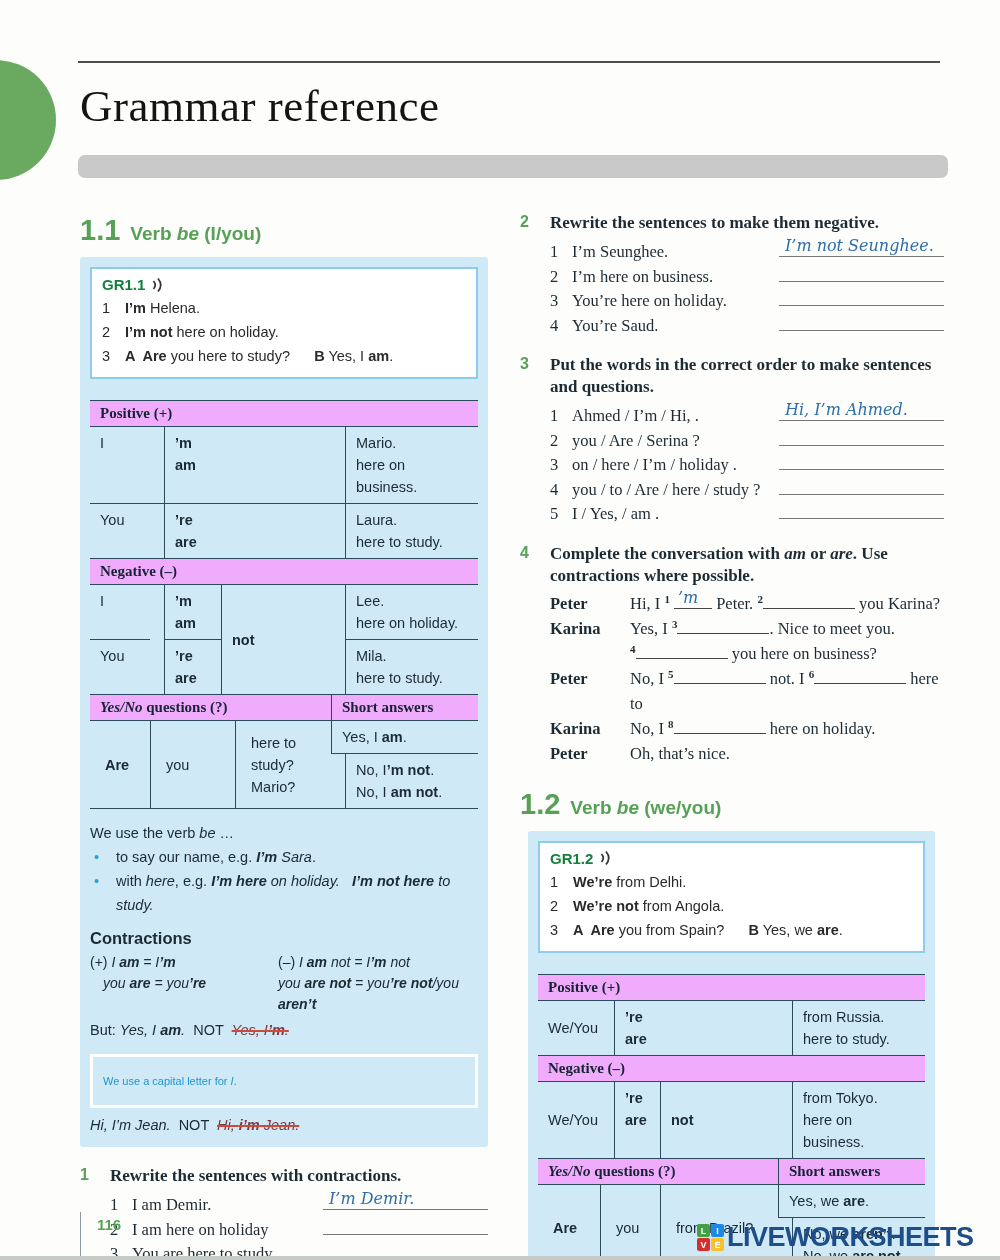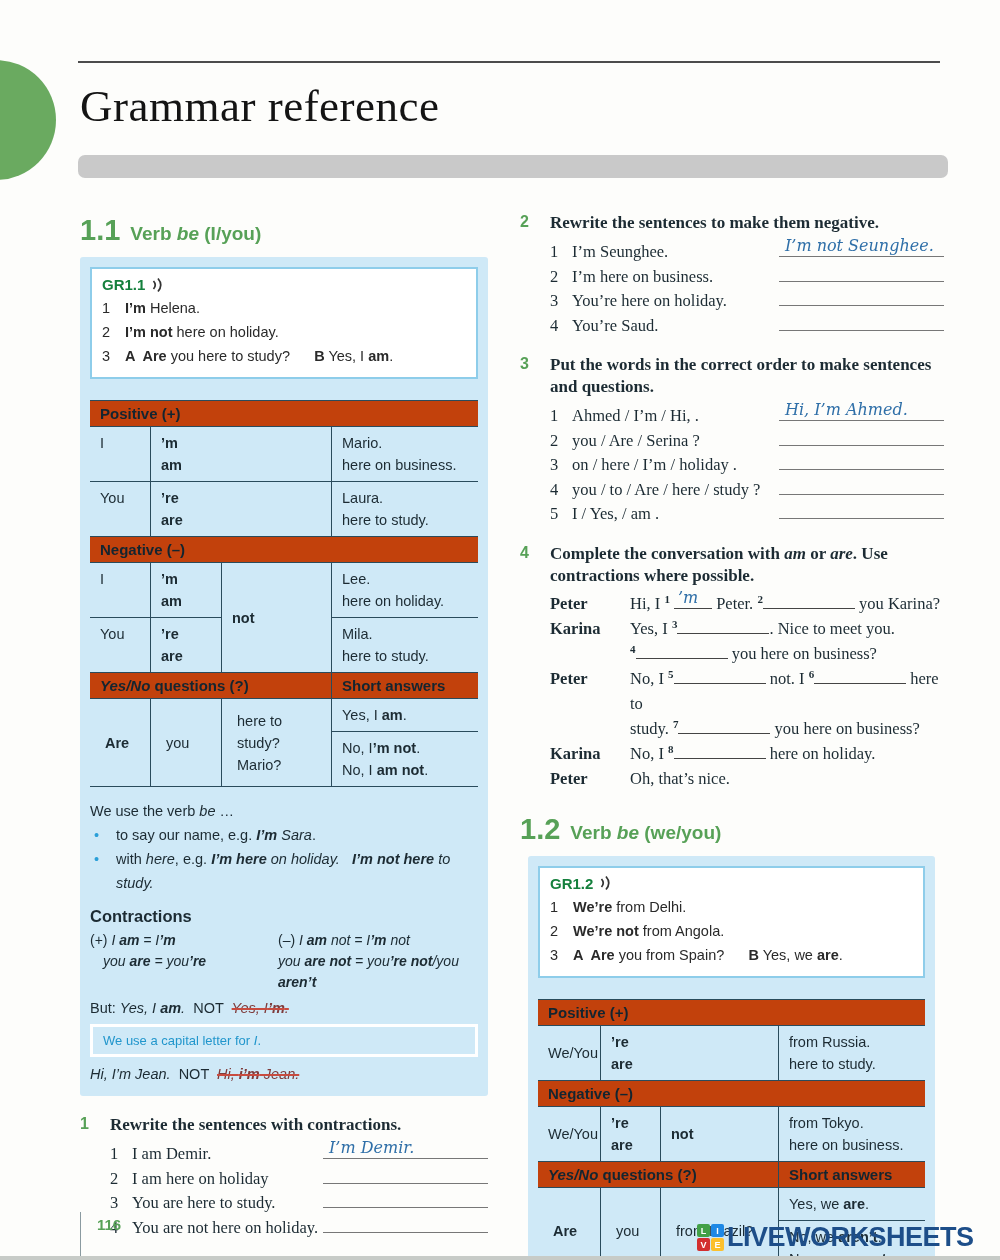--- a/index.html
+++ b/index.html
@@ -1,43 +1,43 @@
 <!DOCTYPE html>
 <html><head>
 <meta charset="utf-8">
 <style>
   html,body{margin:0;padding:0;}
   body{width:1000px;height:1260px;position:relative;background:#fdfdfb;
        font-family:"Liberation Sans",sans-serif;color:#1c2b33;overflow:hidden;}
   b{font-weight:bold}
   sup{font-size:11px;font-weight:bold;line-height:0;}
   .rt{white-space:pre-wrap;}
-  .pre{white-space:pre-line;}
+  .pre{white-space:pre-line;margin-left:14px;}
   
   #green-circle{position:absolute;left:-64px;top:60px;width:120px;height:120px;border-radius:50%;background:#6aaa60;}
   #top-rule{position:absolute;left:78px;top:61px;width:862px;height:2px;background:#4c4c4c;}
   #page-title{position:absolute;left:80px;top:80px;font-family:"Liberation Serif",serif;font-size:45px;color:#141414;letter-spacing:.5px;}
   #gray-bar{position:absolute;left:78px;top:155px;width:870px;height:23px;background:#c9c9c9;border-radius:7px;}
   
   #left-col{position:absolute;left:80px;top:214px;width:408px;}
   #right-col{position:absolute;left:520px;top:212px;width:424px;}
   
   .sec-head{display:flex;align-items:baseline;gap:10px;color:#57a157;margin-bottom:10px;}
   .sec-num{font-size:29px;font-weight:bold;}
   .sec-title{font-size:19px;font-weight:bold;}
   
   .panel{background:#cfe9f7;border-radius:3px;padding:10px 10px 14px 10px;}
   .grbox{background:#ffffff;border:2px solid #8ecdea;padding:7px 10px 9px 10px;}
   .gr-label{color:#15803d;font-weight:bold;font-size:15px;display:flex;align-items:center;gap:6px;margin-bottom:3px;}
   .gr-item{display:flex;font-size:14.5px;line-height:24px;color:#2a2a2a;}
   .gr-num{width:23px;flex:none;}
   
   .gtable{margin-top:21px;font-size:14.5px;border-bottom:1.5px solid #2a4b5c;}
-  .g-head{background:#c2410c;font-weight:bold;font-size:15px;padding:4px 10px;
-          border-top:1.5px solid #2a4b5c;border-bottom:1.5px solid #2a4b5c;color:#132530;}
+  .g-head{background:#f0abfc;font-weight:bold;font-size:15px;padding:4px 10px;
+          border-top:1.5px solid #2a4b5c;border-bottom:1.5px solid #2a4b5c;color:#132530;font-family:Liberation Serif, serif;}
   .g-row{display:grid;}
   .cols11a{grid-template-columns:60px 181px 1fr;}
   .cols11b{grid-template-columns:60px 71px 110px 1fr;}
   .cols12a{grid-template-columns:62px 178px 1fr;}
   .cols12b{grid-template-columns:62px 60px 118px 1fr;}
   .c{padding:5px 10px;line-height:22px;}
   .c.vl{border-left:1.5px solid #2a4b5c;}
   .c.hb{border-bottom:1px solid #2a4b5c;}
   .span2{grid-row:1/3;display:flex;align-items:center;padding-left:15px;}
   .notcell{grid-row:1/3;grid-column:3;display:flex;align-items:center;}
@@ -47,21 +47,21 @@
   .ynh .hcell{padding:4px 10px;font-weight:bold;font-size:15px;color:#132530;}
   
   .use{margin-top:12px;font-size:14.5px;line-height:24px;}
   .bullet-row{display:flex;}
   .bullet{color:#2a9fd8;width:22px;flex:none;text-align:left;padding-left:4px;}
   .con-head{font-weight:bold;font-size:16.5px;margin-top:12px;margin-bottom:4px;}
   .con-grid{display:grid;grid-template-columns:188px 1fr;font-size:14px;line-height:21px;}
   .con-indent{padding-left:13px;}
   .but-line{margin-top:7px;font-size:14.5px;}
   .strike{font-style:italic;color:#7e3b3b;text-decoration:line-through;text-decoration-color:#c84b3f;text-decoration-thickness:2px;}
-  .cap-box{margin-top:8px;border:3px solid #ffffff;padding:6px 10px;color:#2196cc;font-size:13px;}
+  .cap-box{margin-top:16px;border:3px solid #ffffff;padding:18px 10px;color:#2196cc;font-size:11px;}
   .jean-line{margin-top:9px;font-size:14.5px;}
   
   .ex{margin-top:18px;font-family:"Liberation Serif",serif;}
   .ex-headrow{display:flex;gap:14px;}
   .ex-num{color:#57a157;font-weight:bold;font-family:"Liberation Sans",sans-serif;font-size:16px;width:16px;flex:none;padding-top:1px;}
   .ex-title{font-weight:bold;font-size:17px;line-height:22px;}
   .ex-items{margin-left:30px;margin-top:4px;}
   .ex-it{display:flex;align-items:baseline;font-size:16.5px;line-height:21.5px;}
   .it-num{width:22px;flex:none;}
   .it-text{flex:1;}
@@ -317,21 +317,20 @@
       <div class="dlg-row">
         <span class="dlg-sp"></span>
         <span class="dlg-t rt"><sup>4</sup><span class="blank"></span> you here on business?</span>
       </div>
       <div class="dlg-row">
         <span class="dlg-sp">Peter</span>
         <span class="dlg-t rt">No, I <sup>5</sup><span class="blank"></span> not. I <sup>6</sup><span class="blank"></span> here to</span>
       </div>
       <div class="dlg-row">
         <span class="dlg-sp"></span>
-        <span class="dlg-t rt">study. <sup>7</sup><span class="blank"></span> you here on business?</span>
       </div>
       <div class="dlg-row">
         <span class="dlg-sp">Karina</span>
         <span class="dlg-t rt">No, I <sup>8</sup><span class="blank"></span> here on holiday.</span>
       </div>
       <div class="dlg-row">
         <span class="dlg-sp">Peter</span>
         <span class="dlg-t rt">Oh, that’s nice.</span>
       </div>
     </div>

